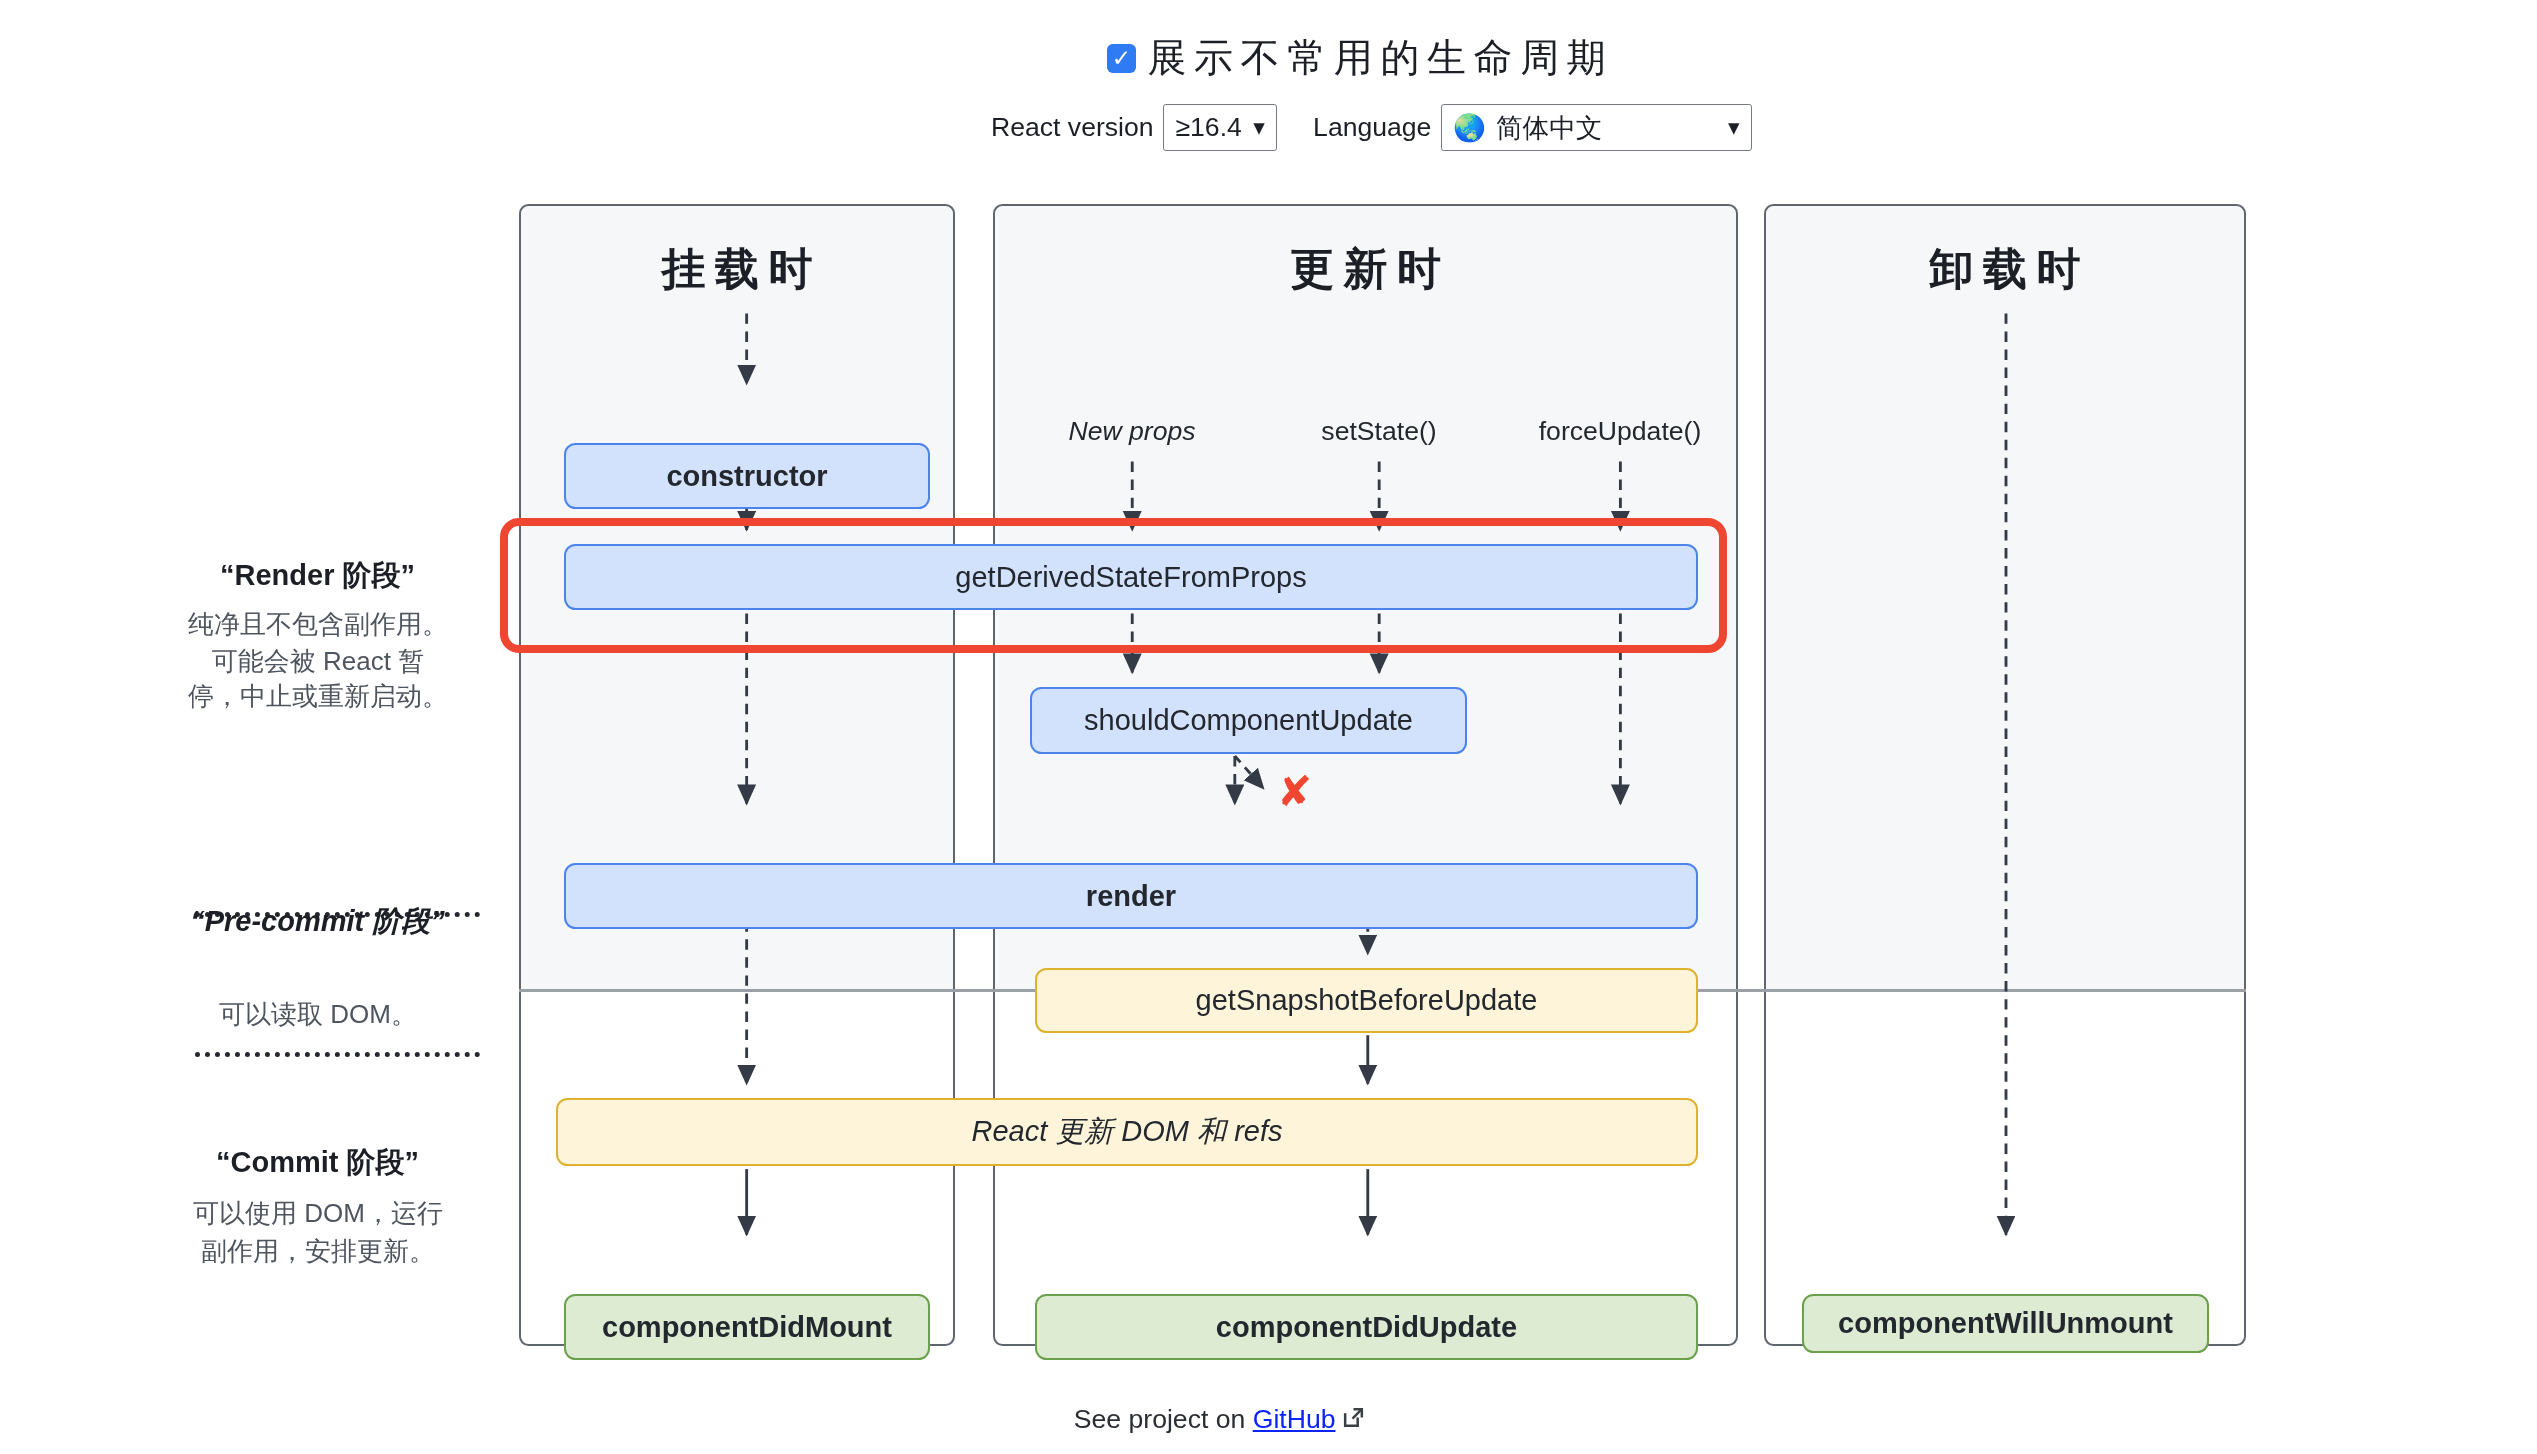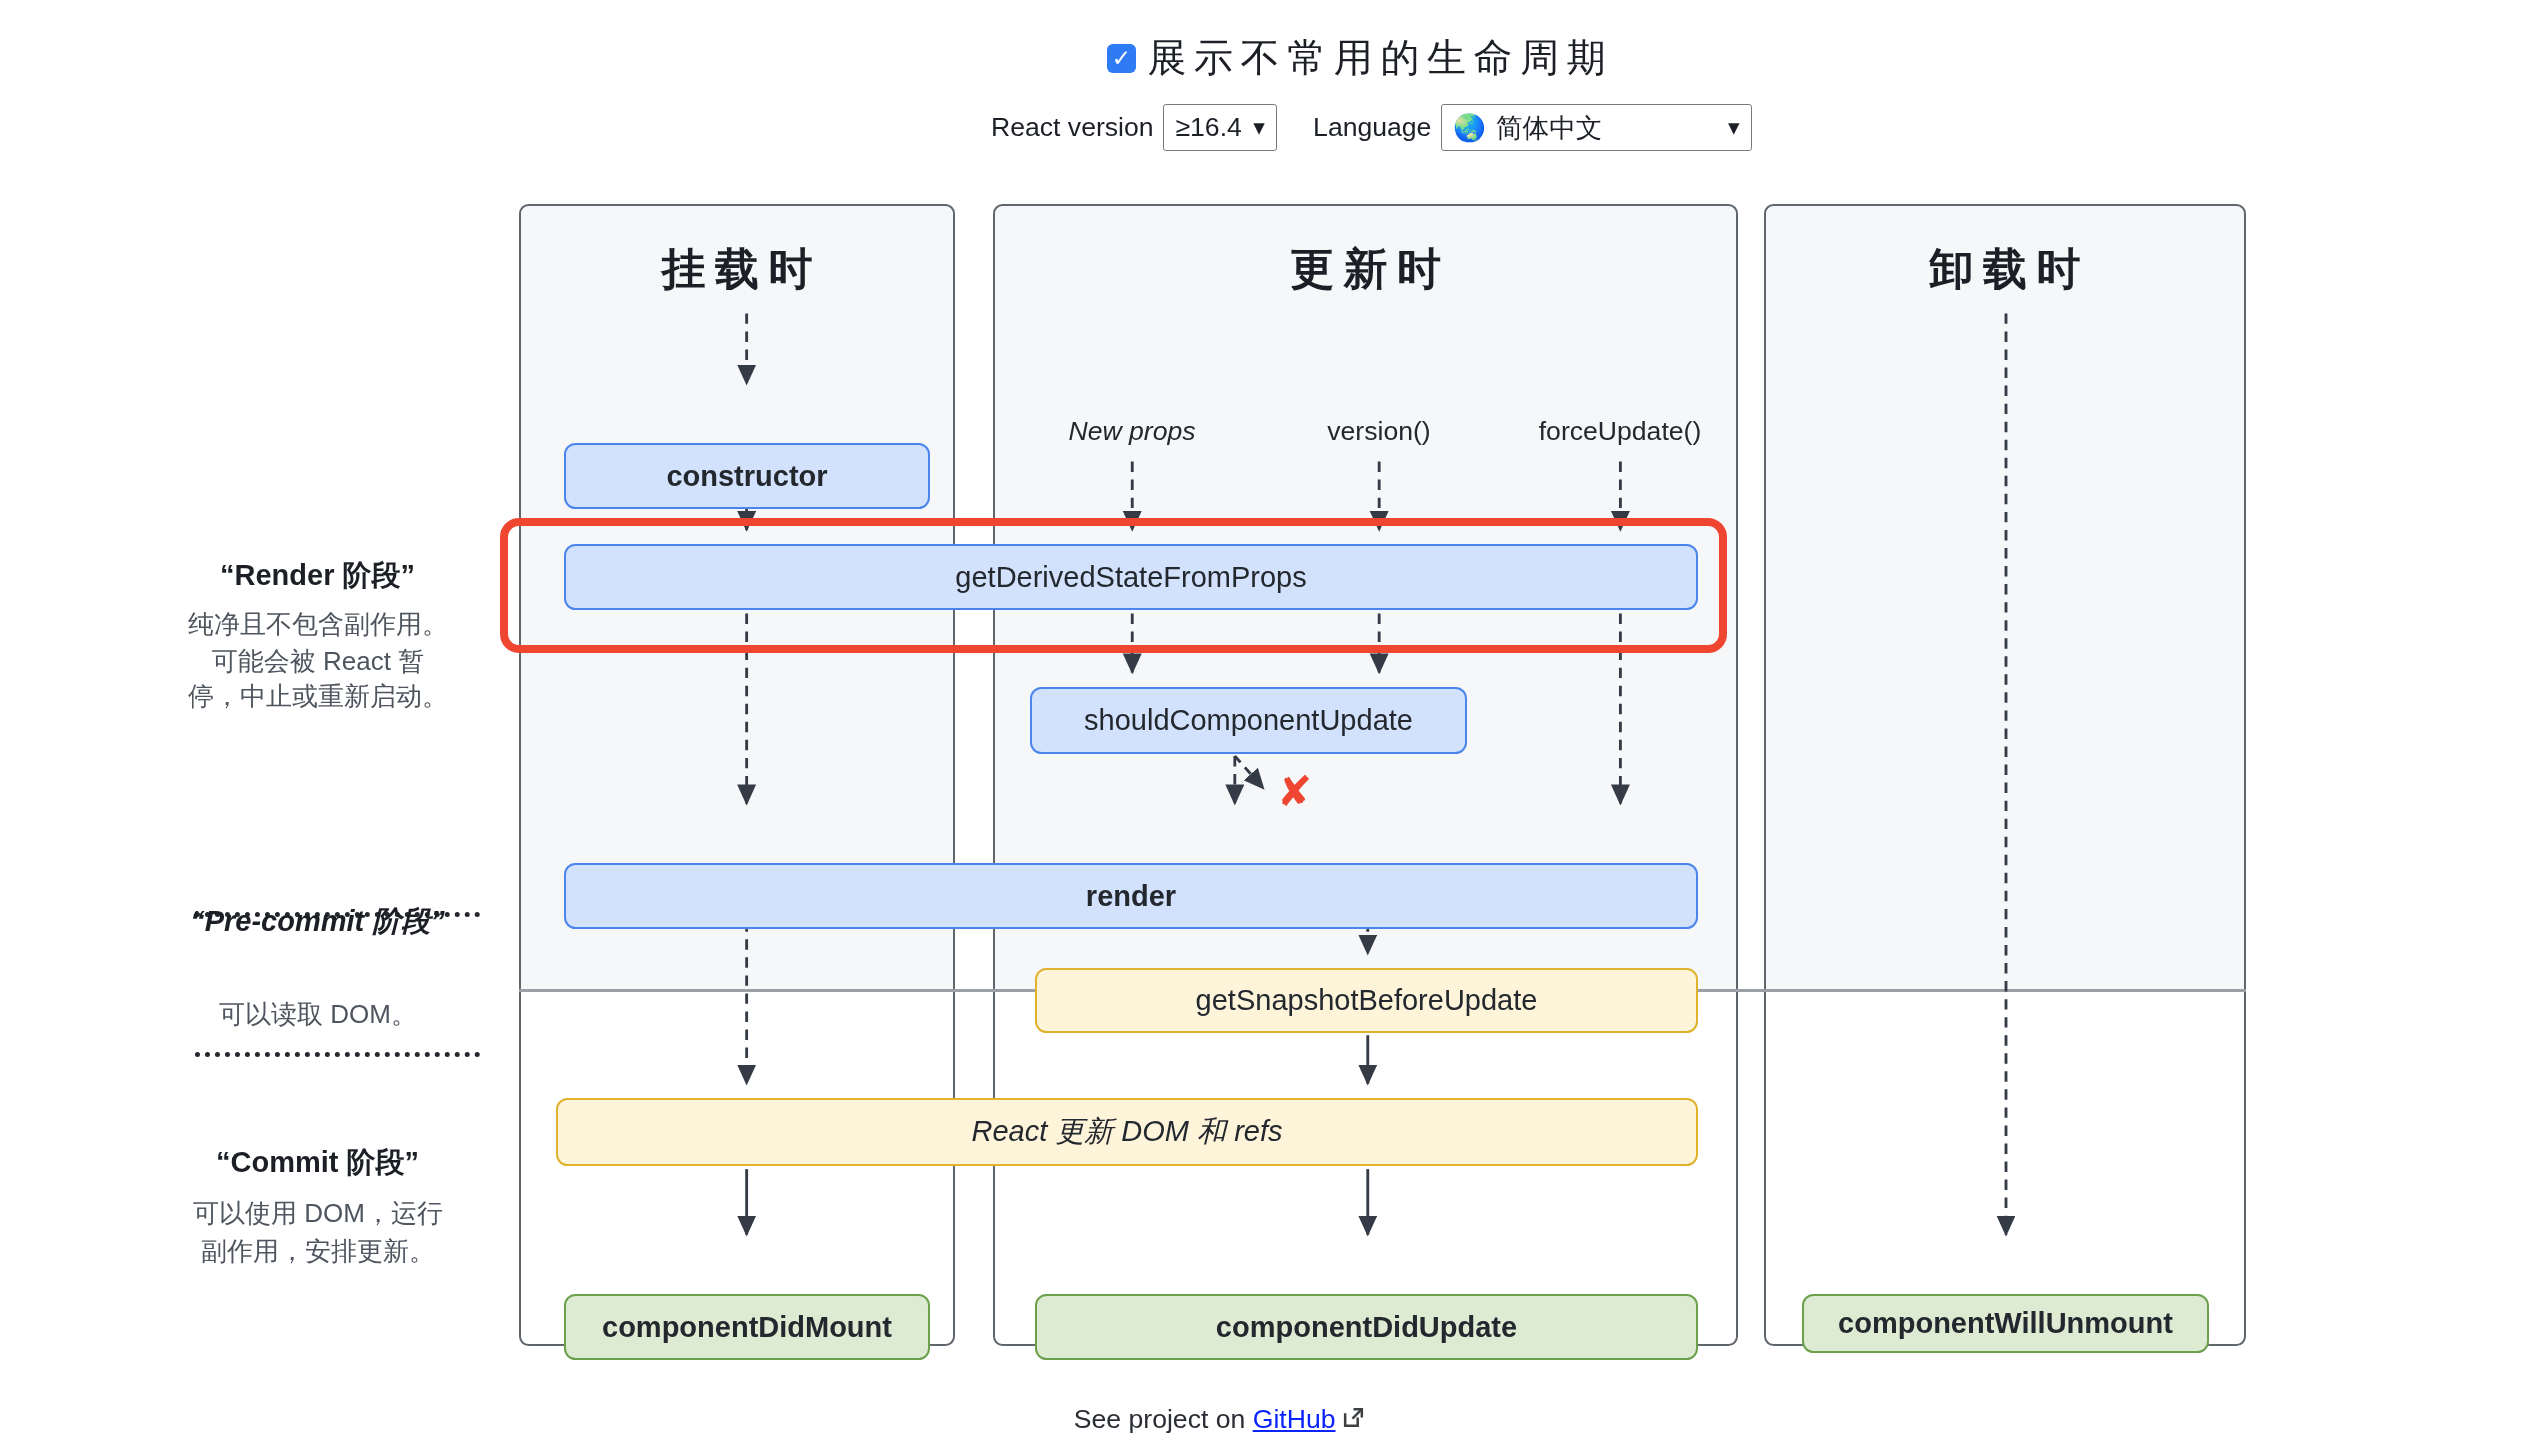--- a/index.html
+++ b/index.html
@@ -124,21 +124,21 @@
 
     <line x1="1440" y1="932" x2="1440" y2="1004" stroke-dasharray="11 8" marker-end="url(#ah)"></line>
     <line x1="1440" y1="1090" x2="1440" y2="1141" marker-end="url(#ah)"></line>
     <line x1="1440" y1="1231" x2="1440" y2="1300" marker-end="url(#ah)"></line>
 
     <line x1="2112" y1="330" x2="2112" y2="1300" stroke-dasharray="11 8" marker-end="url(#ah)"></line>
   </g>
 </svg>
 
 <div class="trigger italic" style="left:1132px;top:416px;">New props</div>
-<div class="trigger" style="left:1379px;top:416px;">version()</div>
+<div class="trigger" style="left:1379px;top:416px;">setState()</div>
 <div class="trigger" style="left:1620px;top:416px;">forceUpdate()</div>
 
 <div class="lbox blue bold" style="left:564px;top:398px;width:366px;height:66px;">constructor</div>
 
 <div class="lbox blue" style="left:564px;top:544px;width:1134px;height:66px;">getDerivedStateFromProps</div>
 
 <div class="lbox blue" style="left:1030px;top:687px;width:437px;height:67px;">shouldComponentUpdate</div>
 
 <div class="lbox blue bold" style="left:564px;top:818px;width:1134px;height:66px;">render</div>
 

